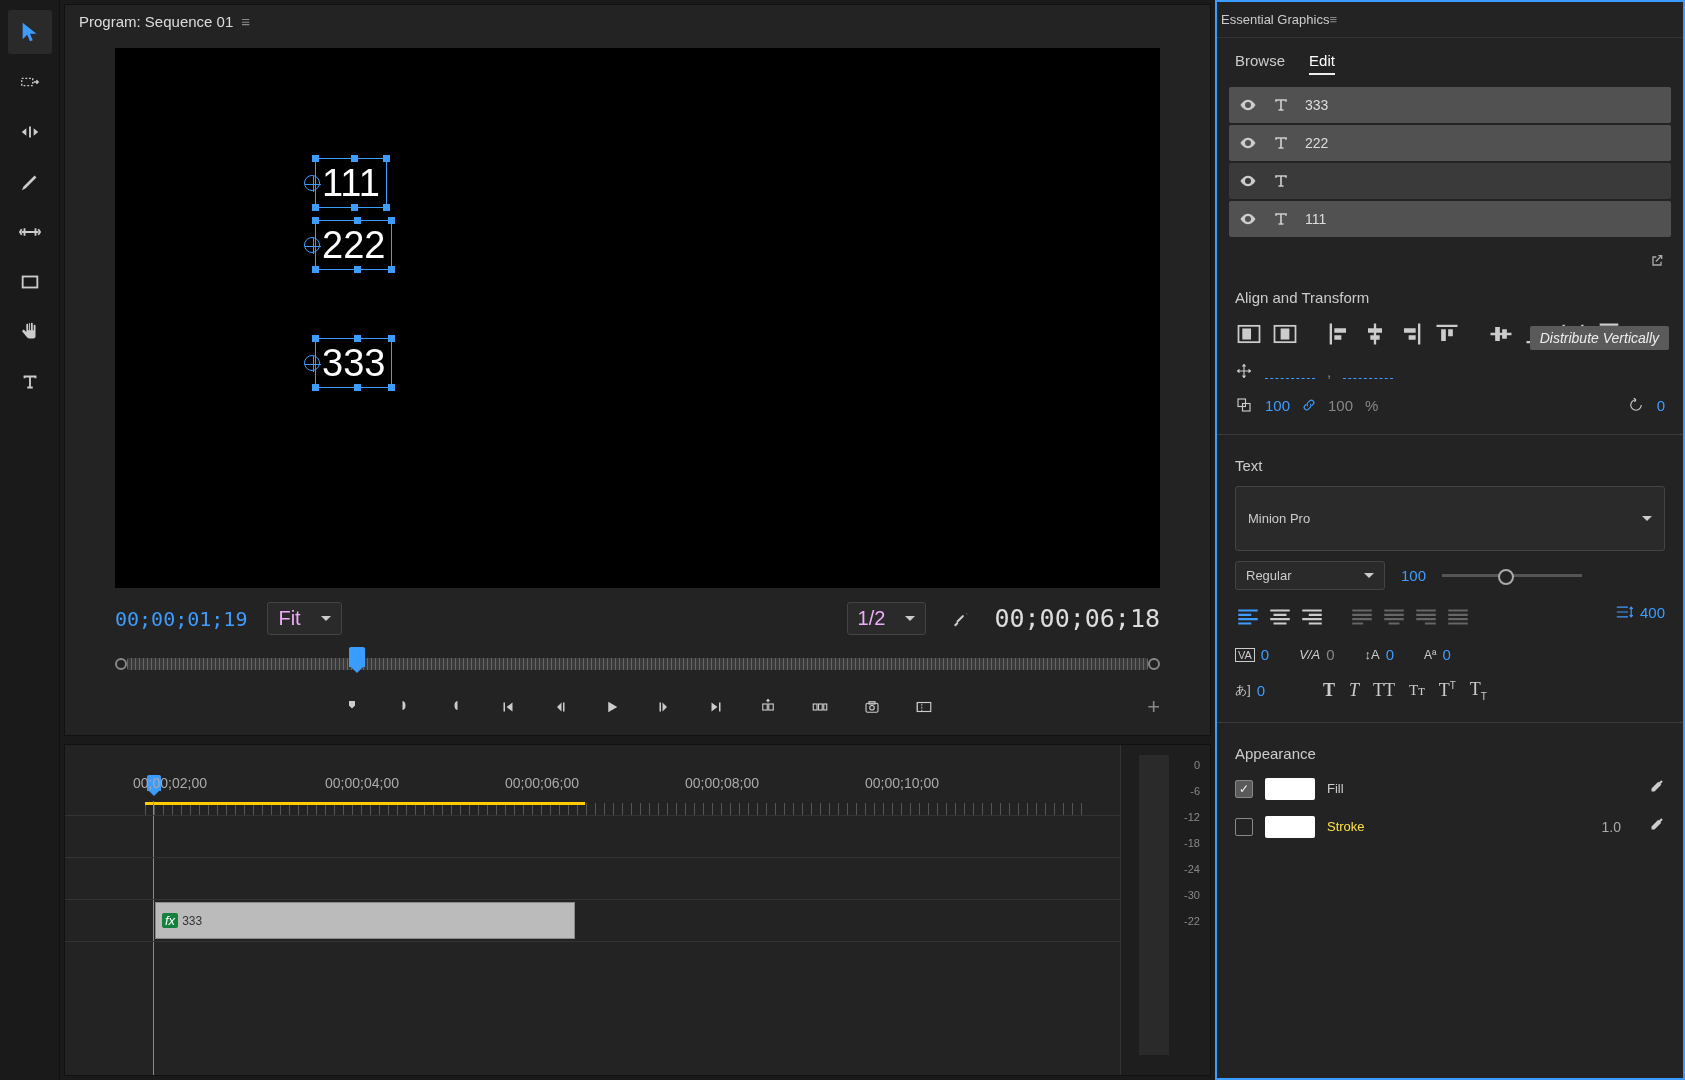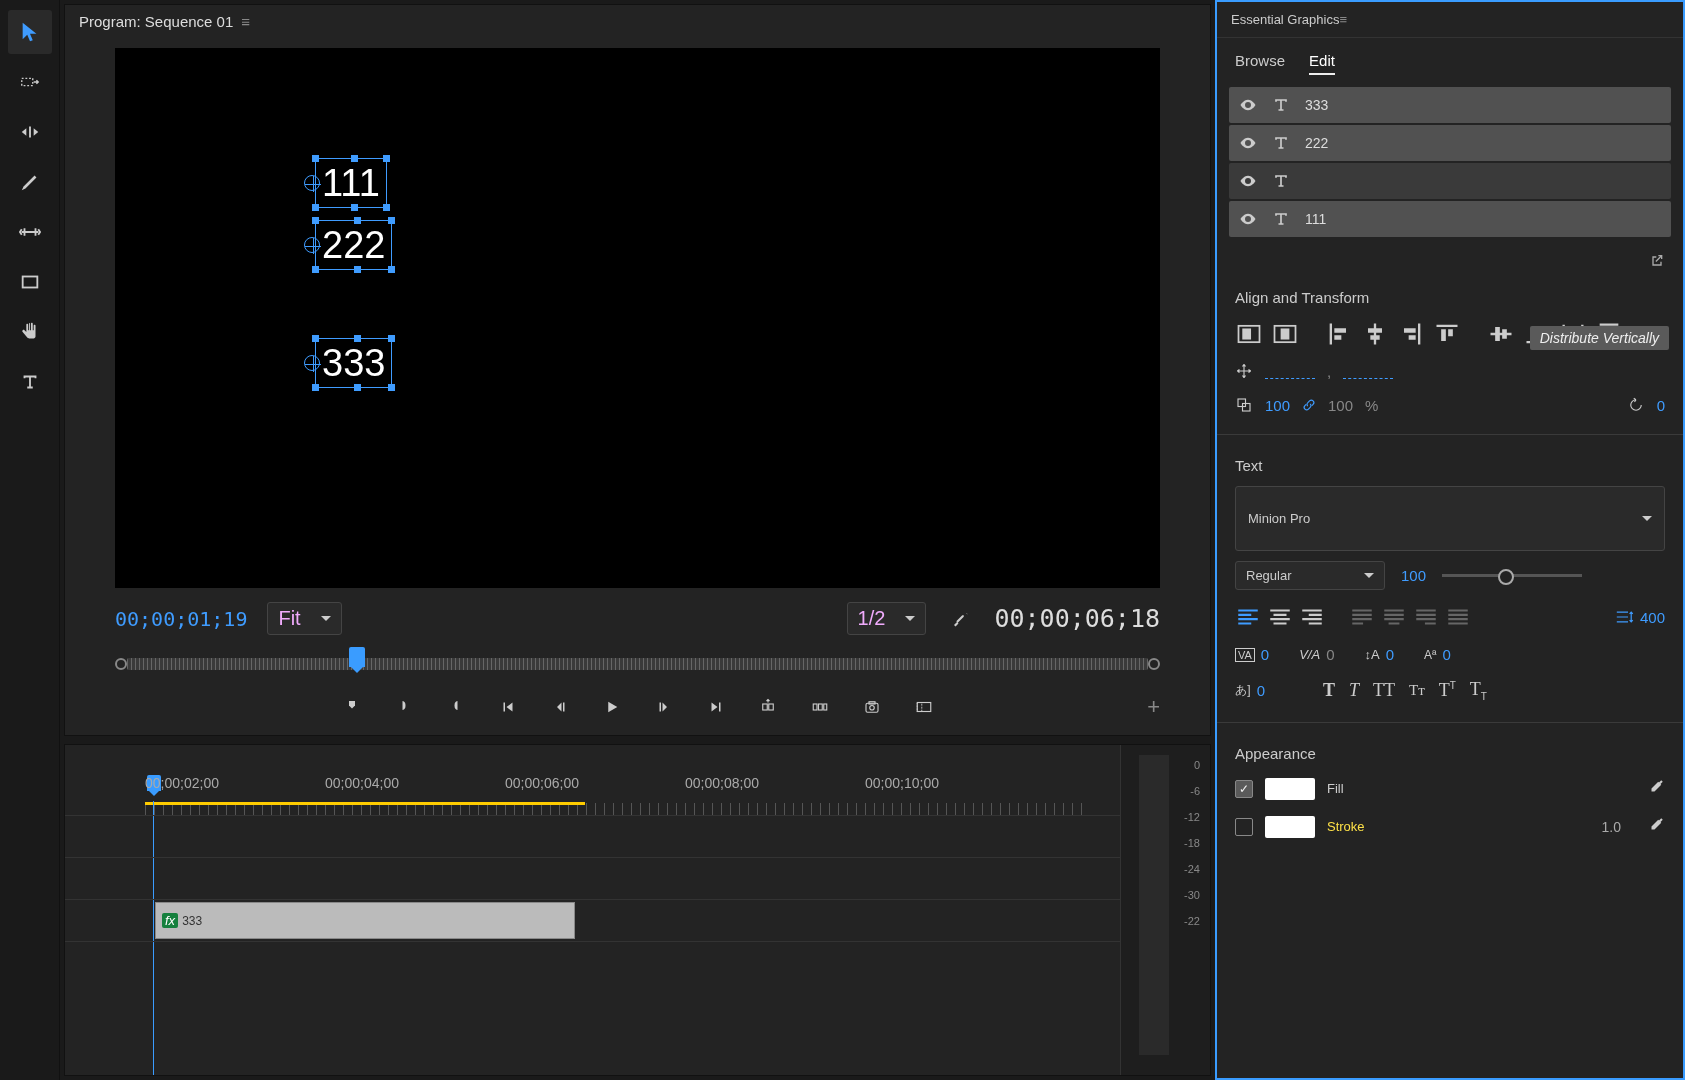--- a/index.html
+++ b/index.html
@@ -87,35 +87,35 @@
 .tooltip { position: absolute; background: #5a5a5a; color: #eee; padding: 4px 10px; border-radius: 2px; font-size: 14px; right: 14px; top: -28px; font-style: italic; }
 .link-icon { color: #3f9cff; }
 .opacity-slider { flex: 1; height: 3px; background: #555; position: relative; margin: 0 10px; }
 .opacity-slider::after { content: ""; position: absolute; right: -5px; top: -4px; width: 10px; height: 10px; border: 2px solid #aaa; border-radius: 50%; }
 .divider { height: 1px; background: #3a3a3a; margin: 12px 0; }
 .font-select { background: #2a2a2a; border: 1px solid #444; padding: 24px 12px; margin: 4px 18px; border-radius: 3px; display: flex; justify-content: space-between; align-items: center; cursor: pointer; }
 .font-row { display: flex; align-items: center; gap: 16px; padding: 6px 18px; }
 .small-select { background: #2a2a2a; border: 1px solid #444; padding: 6px 10px; border-radius: 3px; display: flex; align-items: center; gap: 40px; cursor: pointer; min-width: 150px; justify-content: space-between; }
 .size-slider { width: 140px; height: 3px; background: #555; position: relative; }
 .size-slider::after { content: ""; position: absolute; left: 56px; top: -5px; width: 12px; height: 12px; border: 2px solid #aaa; border-radius: 50%; background: #232323; }
-.text-align-row { display: flex; gap: 6px; padding: 8px 18px; align-items: center; }
+.text-align-row { display: flex; gap: 6px; padding: 8px 18px; align-items: flex-start; }
 .ta-btn { width: 26px; height: 26px; display: flex; align-items: center; justify-content: center; cursor: pointer; color: #666; }
 .ta-btn.active { color: #3f9cff; }
 .metric-row { display: flex; gap: 30px; padding: 8px 18px; align-items: center; }
 .metric-item { display: flex; align-items: center; gap: 6px; color: #ccc; }
 .text-style-row { display: flex; gap: 14px; padding: 8px 18px; align-items: center; }
 .ts-item { color: #ccc; font-family: serif; font-size: 18px; cursor: pointer; }
 .appearance-row { display: flex; align-items: center; gap: 12px; padding: 8px 18px; }
 .checkbox { width: 18px; height: 18px; border: 1px solid #888; border-radius: 2px; display: flex; align-items: center; justify-content: center; cursor: pointer; }
 .checkbox.checked { background: #5a5a5a; }
 .check-mark { color: #eee; font-size: 12px; }
 .color-swatch { width: 50px; height: 22px; background: #fff; border-radius: 2px; cursor: pointer; }
 .eyedrop { margin-left: auto; color: #ccc; cursor: pointer; }
 .stroke-val { color: #aaa; font-size: 14px; }
-.panel-title-row { padding: 10px 14px; display: flex; align-items: center; border-bottom: 1px solid #333; }
+.panel-title-row { padding: 10px 4px; display: flex; align-items: center; border-bottom: 1px solid #333; }
 </style>
 </head>
 <body>
 
 <div class="app">
 
   <div class="left-toolbar">
     <div class="tool-btn active">
       <svg viewBox="0 0 24 24" fill="currentColor">
           <path d="M4 2l0 18 5-5 3 7 3-1-3-7 7 0z"></path>
@@ -284,21 +284,21 @@
             </svg>
           </div>
         <div class="pb-add">+</div>
       </div>
     </div>
 
     <div class="timeline-area">
       <div class="timeline-left">
         <div class="time-ruler">
           <div class="time-playhead"></div>
-          <span class="time-mark" style="left:80px;text-align:center;">00;00;02;00</span>
+          <span class="time-mark" style="left:68px;text-align:center;">00;00;02;00</span>
           <span class="time-mark" style="left:260px;">00;00;04;00</span>
           <span class="time-mark" style="left:440px;">00;00;06;00</span>
           <span class="time-mark" style="left:620px;">00;00;08;00</span>
           <span class="time-mark" style="left:800px;">00;00;10;00</span>
           <div class="time-ticks"></div>
           <div class="time-yellow"></div>
         </div>
         <div class="playhead-line"></div>
         <div class="tracks">
           <div class="track"></div>

